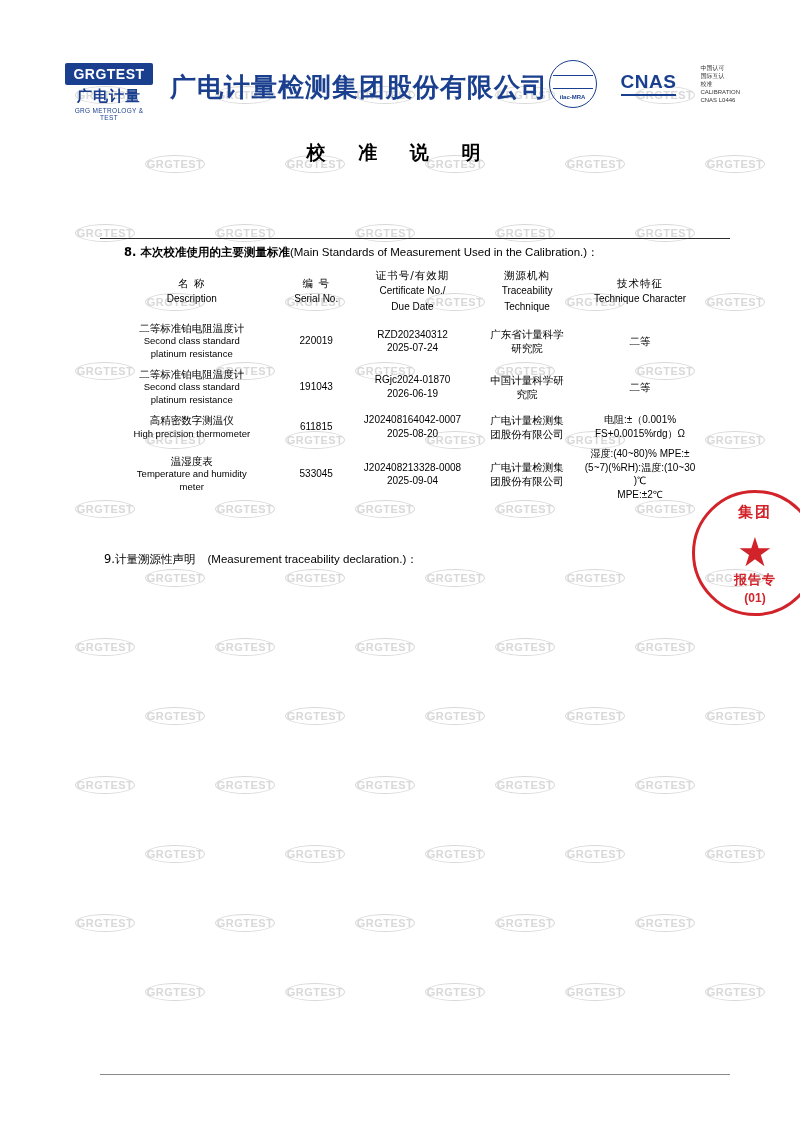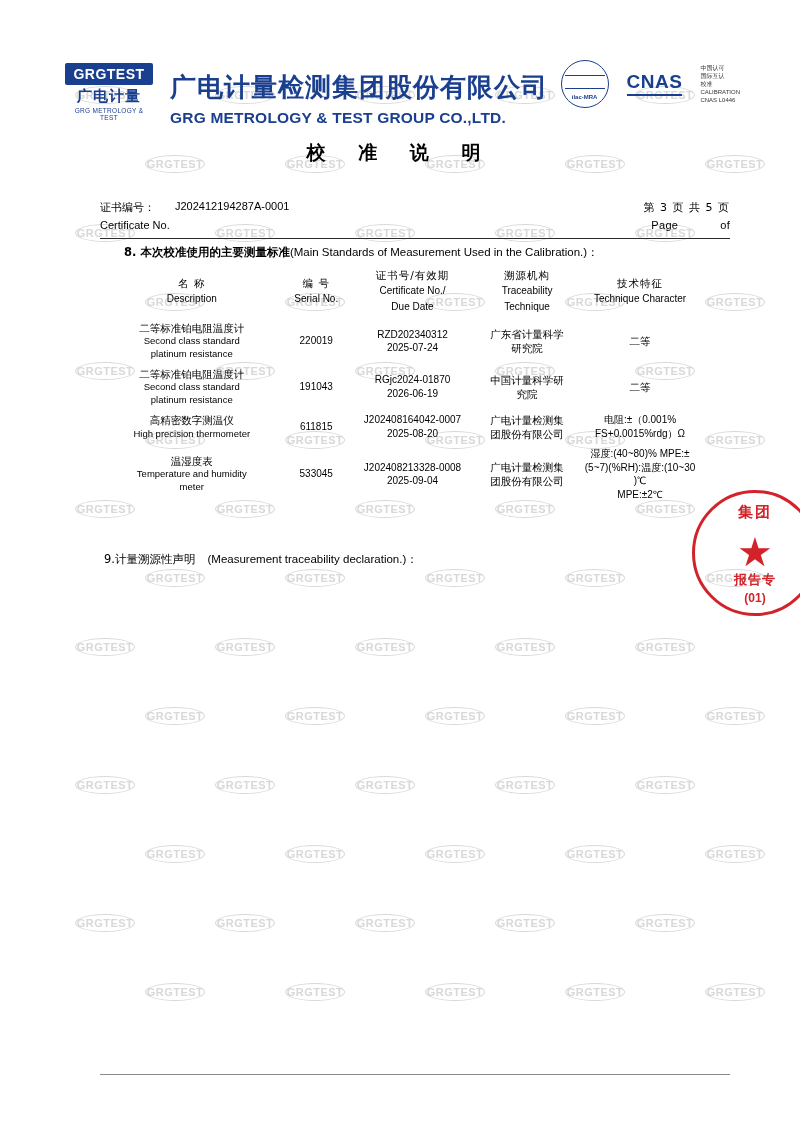--- a/index.html
+++ b/index.html
@@ -108,21 +108,21 @@
     font-weight: bold;
     letter-spacing: 0.2px;
     margin-top: 4px;
   }
   .accred {
     position: absolute;
     right: 0;
     top: 2px;
     display: flex;
     align-items: center;
-    gap: 18px;
+    gap: 24px;
   }
   .ilac {
     width: 46px; height: 46px;
     border-radius: 50%;
     border: 1.4px solid #1a3f8f;
     position: relative;
   }
   .ilac::before {
     content: "";
     position: absolute;
@@ -416,53 +416,39 @@
     <div class="logo-box">
       <div class="logo-top">
         <span class="grg">GRG</span><span class="test">TEST</span>
       </div>
       <div class="logo-cn">广电计量</div>
       <div class="logo-en">GRG METROLOGY &amp; TEST</div>
     </div>
 
     <div class="company">
       <div class="company-cn">广电计量检测集团股份有限公司</div>
-      <div class="company-en">GRG METROLOGY &amp; TEST GROUP CO.,LTD.</div>
     </div>
 
     <div class="accred">
       <div class="ilac">
         <span>ilac-MRA</span>
       </div>
       <div class="cnas">CNAS</div>
       <div class="cnas-text">
         <div>中国认可</div>
         <div>国际互认</div>
         <div>校准</div>
         <div>CALIBRATION</div>
         <div>CNAS L0446</div>
       </div>
     </div>
   </div>
 
   <div class="title-cn">校 准 说 明</div>
 
-  <div class="certline">
-    <div class="cert-left">
-      <div class="cert-lbl-cn">证书编号：</div>
-      <div class="cert-lbl-en">Certificate No.</div>
-    </div>
-    <div class="cert-val">J202412194287A-0001</div>
-    <div class="cert-right">
-      <div class="pg-cn">第  3  页 共 5 页</div>
-      <div class="pg-en">
-        <span>Page</span><span class="sp"></span><span>of</span>
-      </div>
-    </div>
-  </div>
 
   <div class="hrule"></div>
 
   <div class="sec8">
     <span>8.</span>
     <span>本次校准使用的主要测量标准</span><span class="en">(Main Standards of Measurement Used in the Calibration.)：</span>
   </div>
 
   <table class="std">
     <thead>

